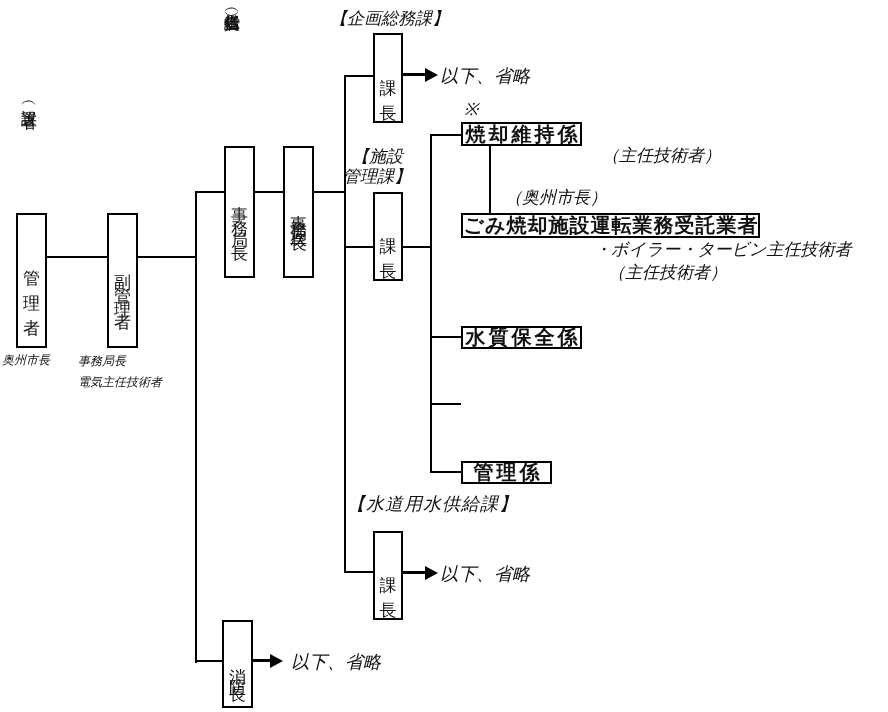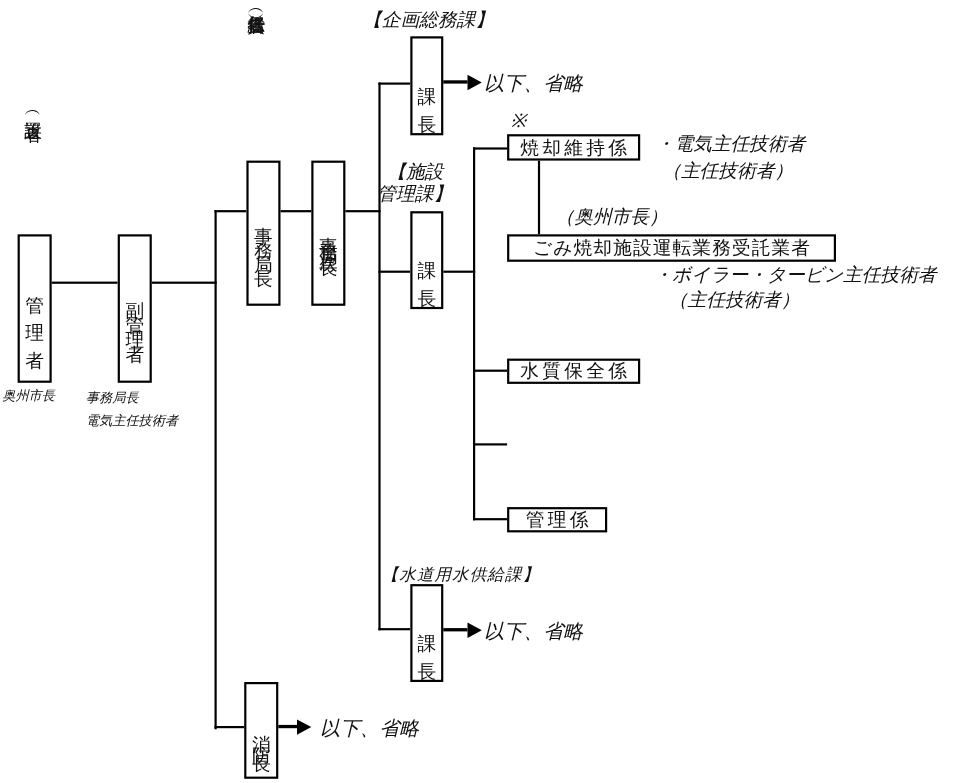--- a/index.html
+++ b/index.html
@@ -16,21 +16,21 @@
     position:absolute;box-sizing:border-box;
     border:2px solid #000000;background:#ffffff;
     display:flex;align-items:center;justify-content:center;
   }
   .vt{writing-mode:vertical-rl;text-orientation:mixed;font-size:17px;line-height:1;}
   .ls25{letter-spacing:25px;margin-bottom:-25px;}
   .ls13{letter-spacing:13px;margin-bottom:-13px;}
   .ls5{letter-spacing:5px;margin-bottom:-5px;}
   .ls27{letter-spacing:27px;margin-bottom:-27px;}
   .ls9{letter-spacing:9px;margin-bottom:-9px;}
-  .hboxtext{font-size:17px;letter-spacing:3px;text-indent:3px;white-space:nowrap;}
+  .hboxtext{font-size:20px;letter-spacing:3px;text-indent:3px;white-space:nowrap;font-weight:bold;}
   .hboxtext.tight{letter-spacing:1px;text-indent:1px;}
   .vlabel{
     position:absolute;writing-mode:vertical-rl;text-orientation:mixed;
     font-size:16px;line-height:1;letter-spacing:2px;white-space:nowrap;
   }
   .lbl{position:absolute;font-size:17px;line-height:1.2;white-space:nowrap;font-style:italic;}
   .lbl.small{font-size:12px;}
   .astem{position:absolute;background:#000000;height:3px;}
   .ahead{
     position:absolute;width:0;height:0;
@@ -107,24 +107,23 @@
   <div class="box" style="left:461px;top:326px;width:121px;height:23px">
     <span class="hboxtext">水質保全係</span>
   </div>
   <div class="box" style="left:461px;top:461px;width:91px;height:23px">
     <span class="hboxtext">管理係</span>
   </div>
 
   <div class="lbl" style="left:330px;top:9px">【企画総務課】</div>
   <div class="lbl" style="left:352px;top:147px">【施設</div>
   <div class="lbl" style="left:343px;top:167px">管理課】</div>
-  <div class="lbl" style="left:347px;top:514px;font-size:15px;letter-spacing:1px">【水道用水供給課】</div>
+  <div class="lbl" style="left:347px;top:494px;font-size:18px;letter-spacing:1px">【水道用水供給課】</div>
 
   <div class="lbl" style="left:464px;top:100px">※</div>
-  <div class="lbl" style="left:596px;top:121px">・電気主任技術者</div>
   <div class="lbl" style="left:602px;top:146px">（主任技術者）</div>
   <div class="lbl" style="left:505px;top:188px">（奥州市長）</div>
   <div class="lbl" style="left:594px;top:240px">・ボイラー・タービン主任技術者</div>
   <div class="lbl" style="left:608px;top:263px">（主任技術者）</div>
 
   <div class="lbl small" style="left:2px;top:353px">奥州市長</div>
   <div class="lbl small" style="left:78px;top:354px">事務局長</div>
   <div class="lbl small" style="left:78px;top:375px">電気主任技術者</div>
 
   <div class="lbl" style="left:440px;top:66px;font-size:18px">以下、省略</div>

